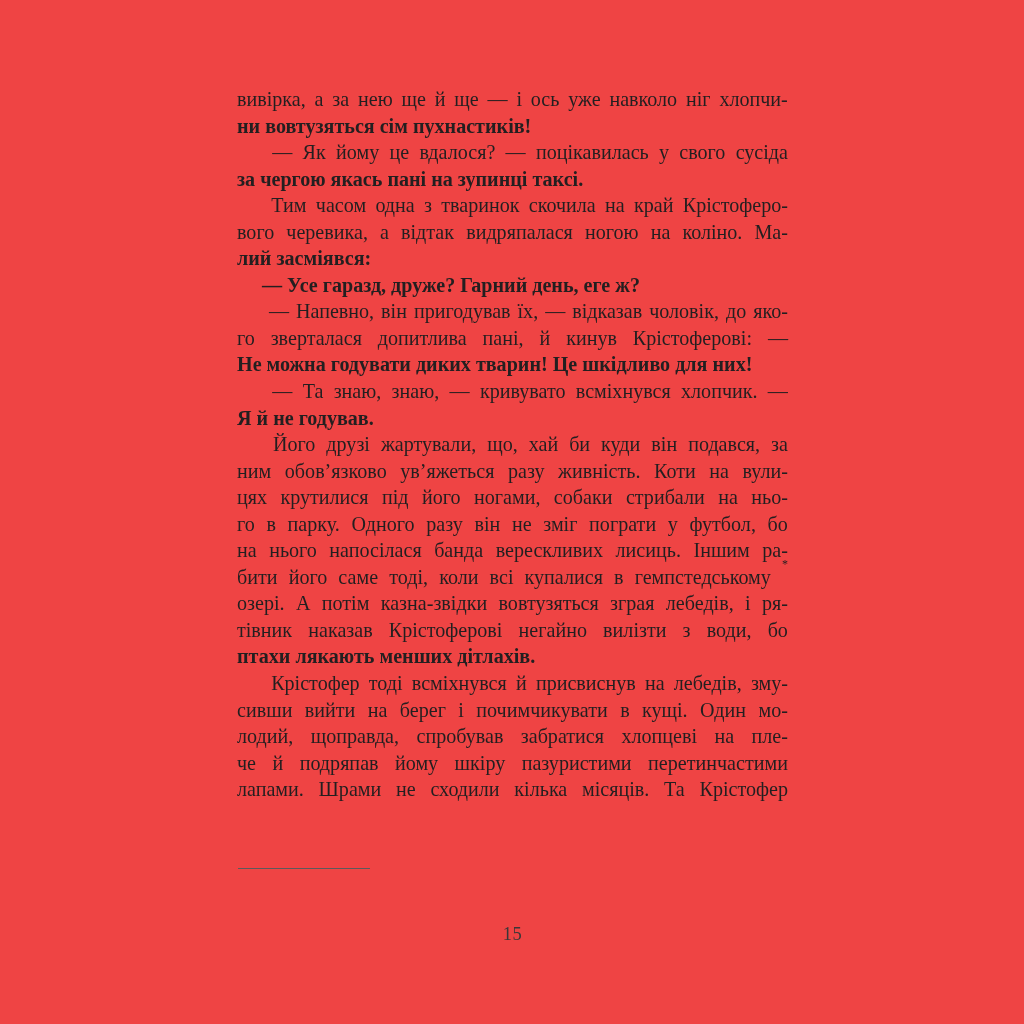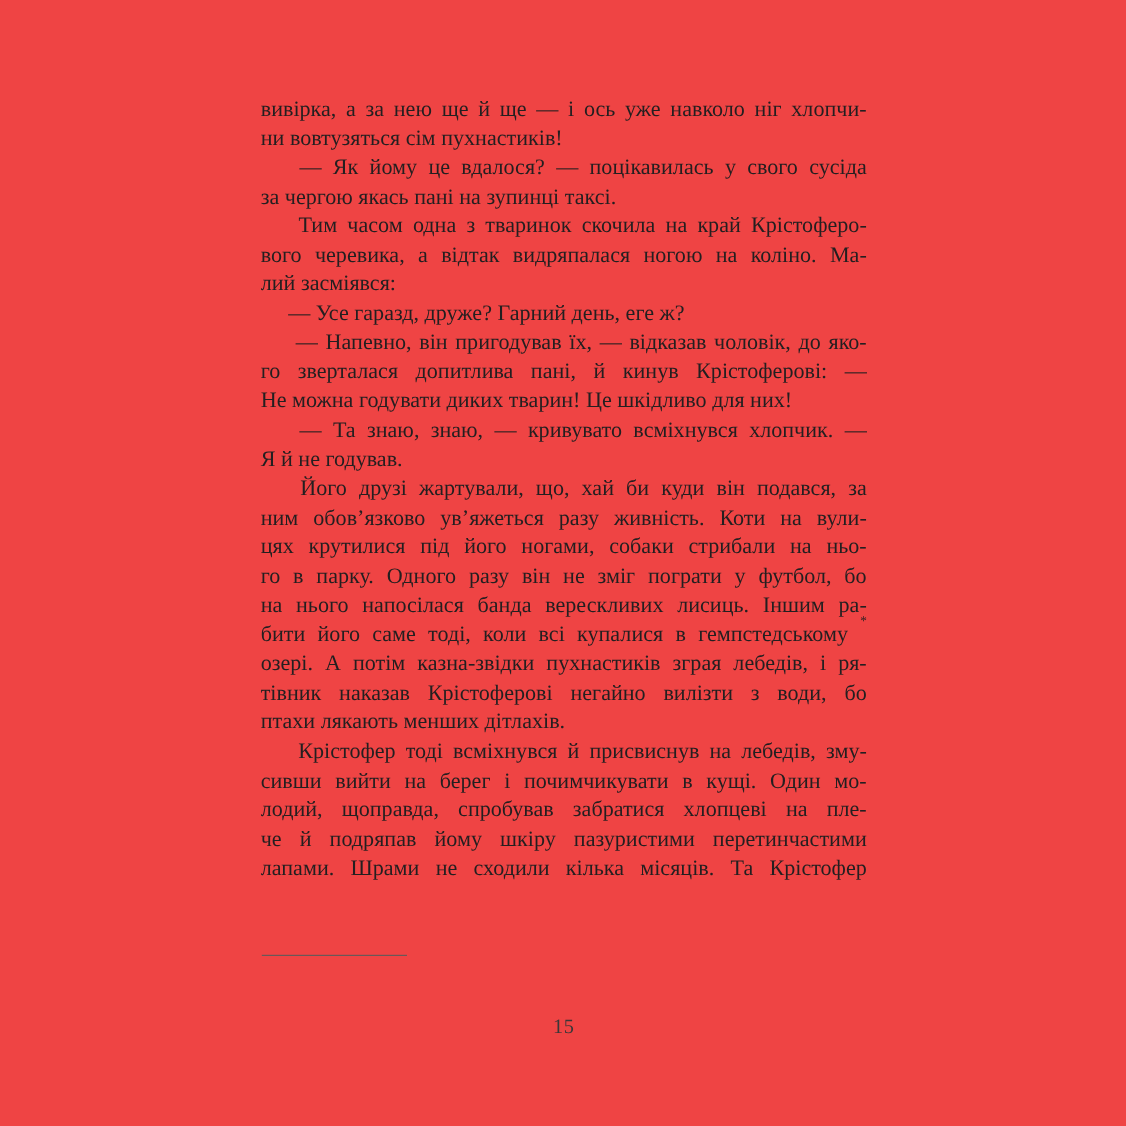--- a/index.html
+++ b/index.html
@@ -42,20 +42,21 @@
     display: flex;
     justify-content: space-between;
     width: 551px;
   }
   .line.just > span { white-space: pre; }
 
   
   .line.last {
     display: block;
     width: auto;
+    font-weight: bold;
   }
 
   .indent {
     display: inline-block;
     width: 25px;
   }
 
   .fn-mark {
     font-size: 12px;
     vertical-align: super;
@@ -287,21 +288,21 @@
           <span>купалися</span>
           <span>в</span>
           <span>гемпстедському</span>
           <span class="fn-mark">*</span>
         </span>
       <span class="line just">
           <span>озері.</span>
           <span>А</span>
           <span>потім</span>
           <span>казна-звідки</span>
-          <span>пухнастиків</span>
+          <span>вовтузяться</span>
           <span>зграя</span>
           <span>лебедів,</span>
           <span>і</span>
           <span>ря-</span>
         </span>
       <span class="line just">
           <span>тівник</span>
           <span>наказав</span>
           <span>Крістоферові</span>
           <span>негайно</span>

